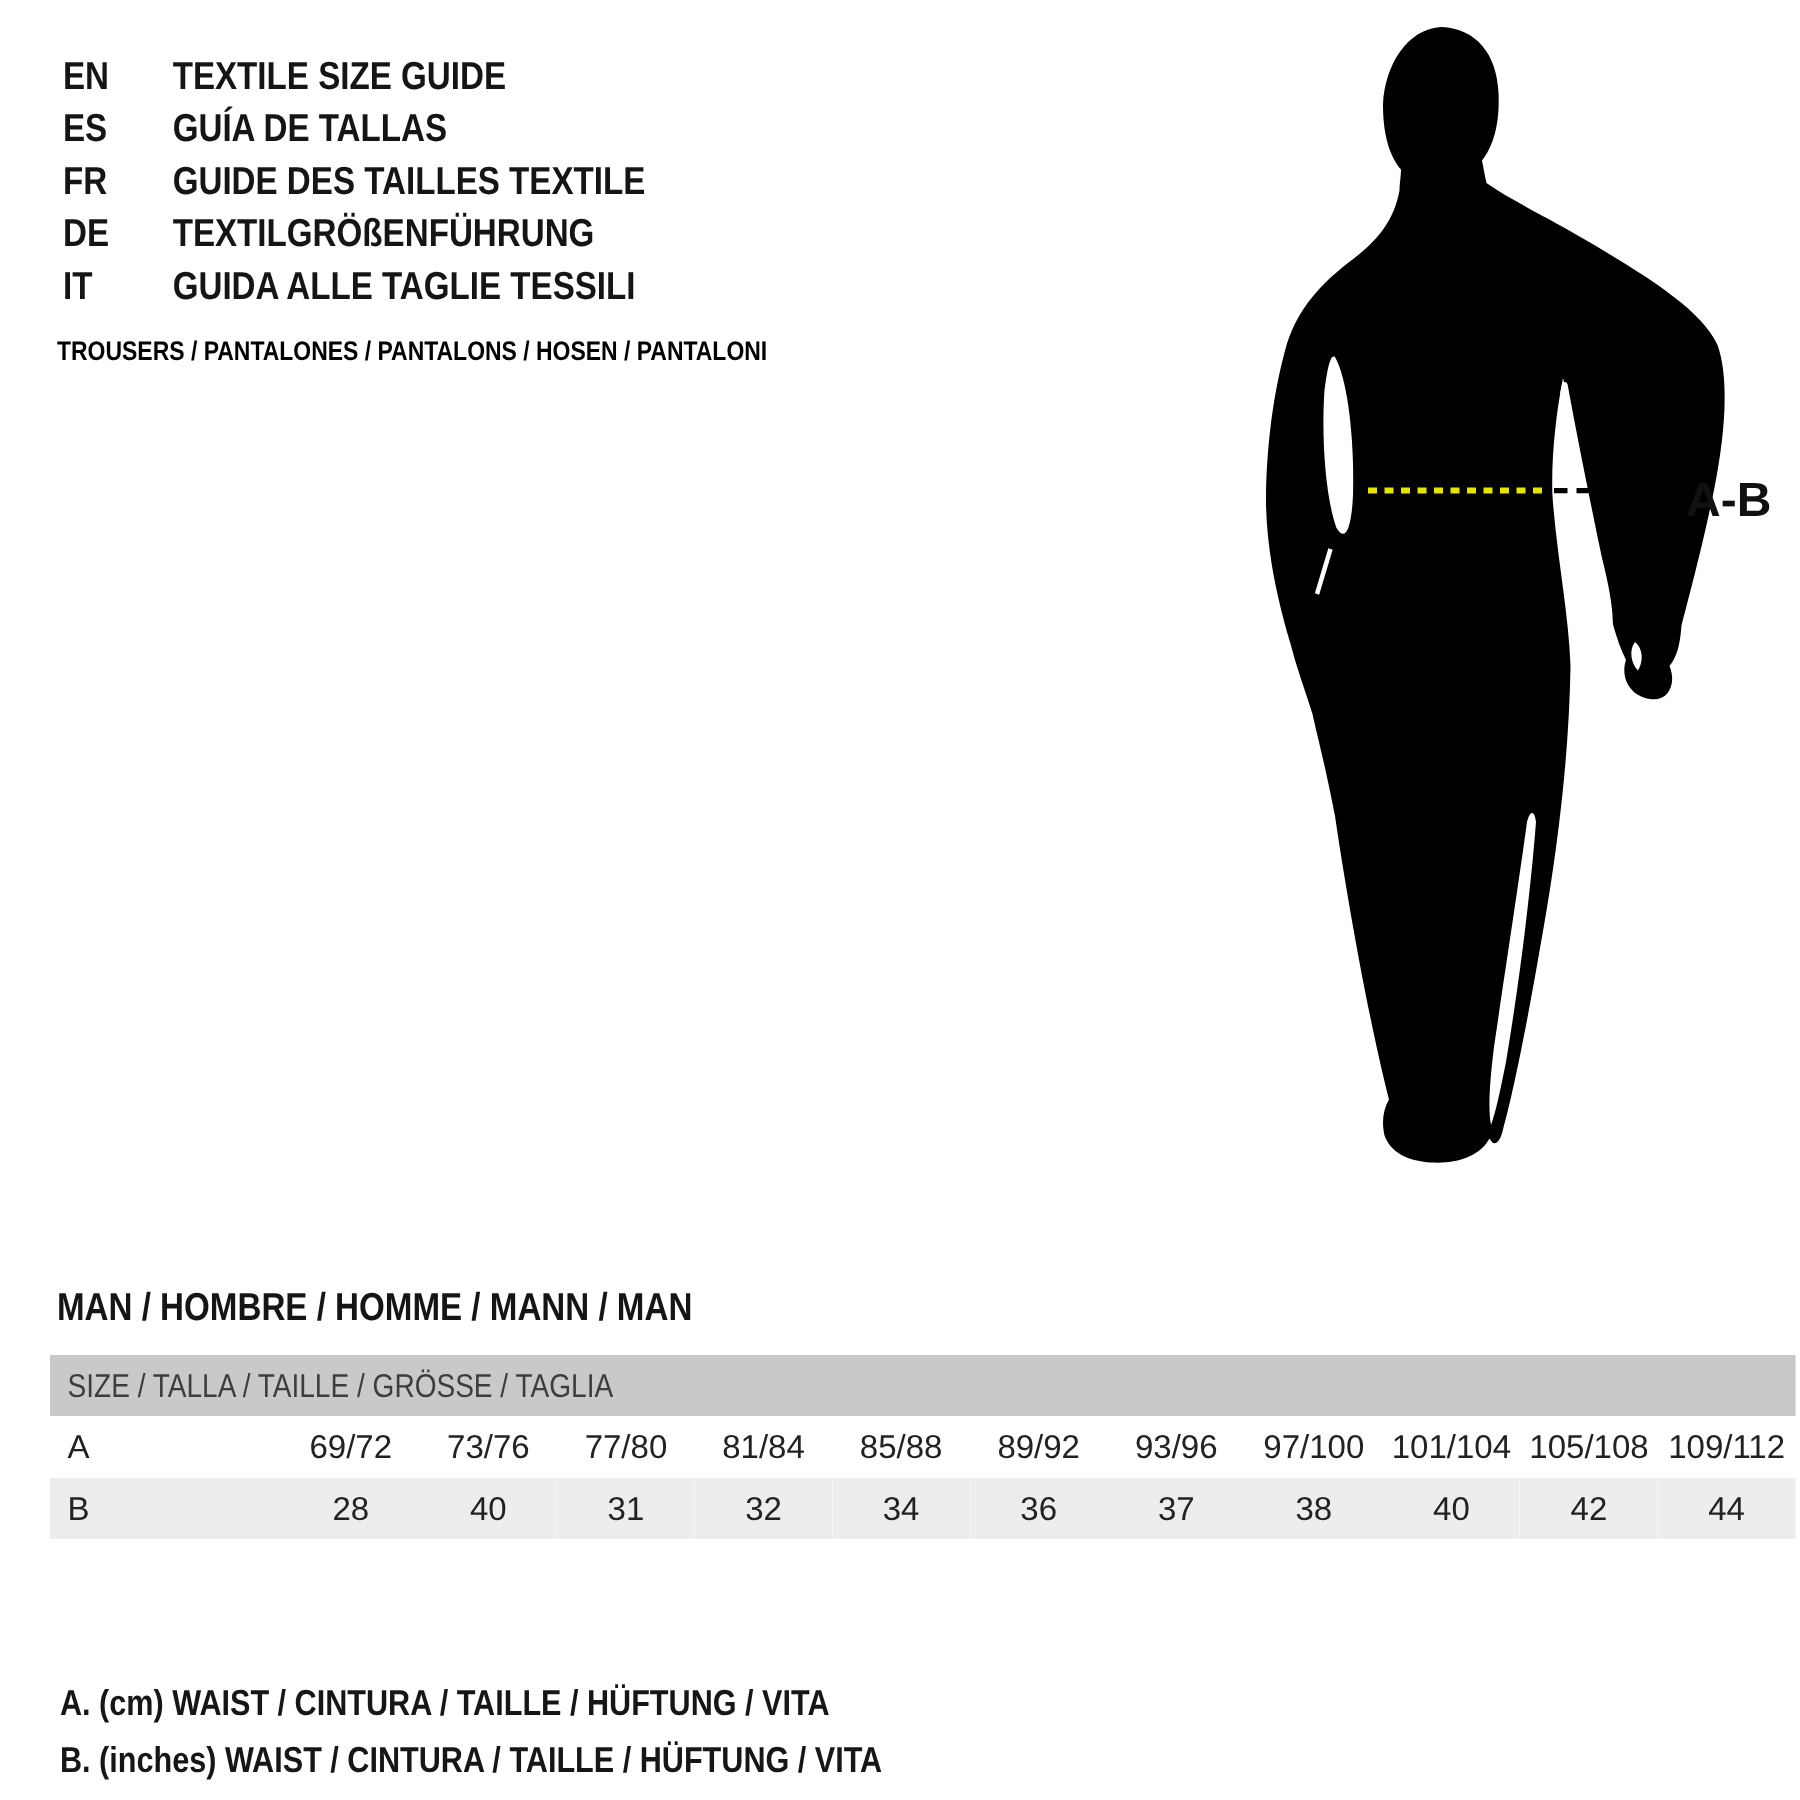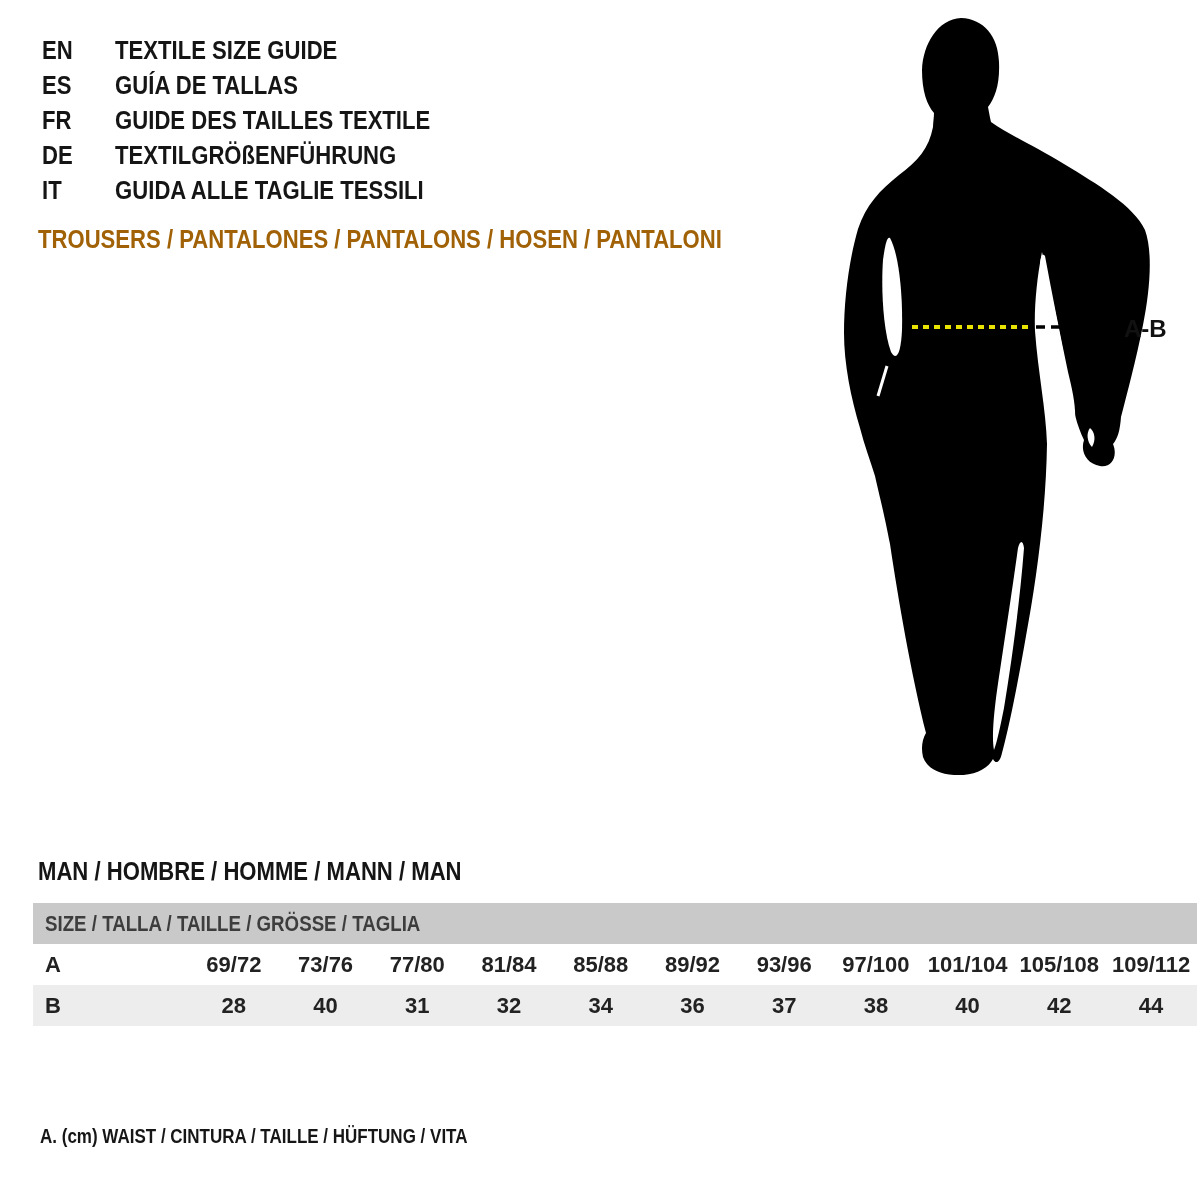--- a/index.html
+++ b/index.html
@@ -5,34 +5,34 @@
   html,body{margin:0;padding:0;}
   body{width:1200px;height:1200px;background:#ffffff;position:relative;overflow:hidden;
        font-family:"Liberation Sans",sans-serif;}
   .abs{position:absolute;}
   .cond{transform:scaleX(0.85);transform-origin:0 0;display:inline-block;white-space:nowrap;}
   
   .lang-list{left:42px;top:33px;}
   .lang-row{height:35px;line-height:35px;font-size:26px;font-weight:700;color:#151515;white-space:nowrap;}
   .lang-code{display:inline-block;width:86px;}
   
-  .category-heading{left:38px;top:224px;font-size:26px;font-weight:700;color:#a16207;}
+  .category-heading{left:38px;top:224px;font-size:18px;font-weight:700;color:#000000;}
   .gender-heading{left:38px;top:856px;font-size:26px;font-weight:700;color:#151515;text-align:right;}
   
   .figure-svg{left:810px;top:8px;width:380px;height:790px;}
-  .measure-label{left:1124px;top:315px;font-size:24px;font-weight:700;color:#111;letter-spacing:0px;}
+  .measure-label{left:1124px;top:315px;font-size:32px;font-weight:700;color:#111;letter-spacing:0px;}
   
   .size-table{left:33px;top:903px;width:1164px;border-collapse:collapse;table-layout:fixed;
               font-size:22px;color:#222;}
-  .size-table td{height:41px;padding:0;text-align:center;overflow:hidden;white-space:nowrap;font-weight:bold;}
+  .size-table td{height:41px;padding:0;text-align:center;overflow:hidden;white-space:nowrap;}
   .size-table td.lbl{text-align:left;padding-left:12px;}
   .size-table td.th{text-align:left;padding-left:12px;color:#3d3d3d;}
   
   .footnotes{left:40px;top:1117px;}
-  .footnote{font-size:20px;font-weight:700;color:#161616;line-height:38px;white-space:nowrap;}
+  .footnote{font-size:24px;font-weight:700;color:#161616;line-height:38px;white-space:nowrap;}
 </style>
 </head>
 <body>
 
 <div class="abs lang-list cond">
   <div class="lang-row">
     <span class="lang-code">EN</span><span class="lang-label">TEXTILE SIZE GUIDE</span>
   </div>
   <div class="lang-row">
     <span class="lang-code">ES</span><span class="lang-label">GUÍA DE TALLAS</span>
@@ -146,13 +146,16 @@
     <td>42</td>
     <td>44</td>
   </tr>
 </tbody>
   </table>
 
 <div class="abs footnotes">
   <div class="footnote">
     <span class="cond">A. (cm) WAIST / CINTURA / TAILLE / HÜFTUNG / VITA</span>
   </div>
+  <div class="footnote">
+    <span class="cond">B. (inches) WAIST / CINTURA / TAILLE / HÜFTUNG / VITA</span>
+  </div>
 </div>
 
 </body></html>

